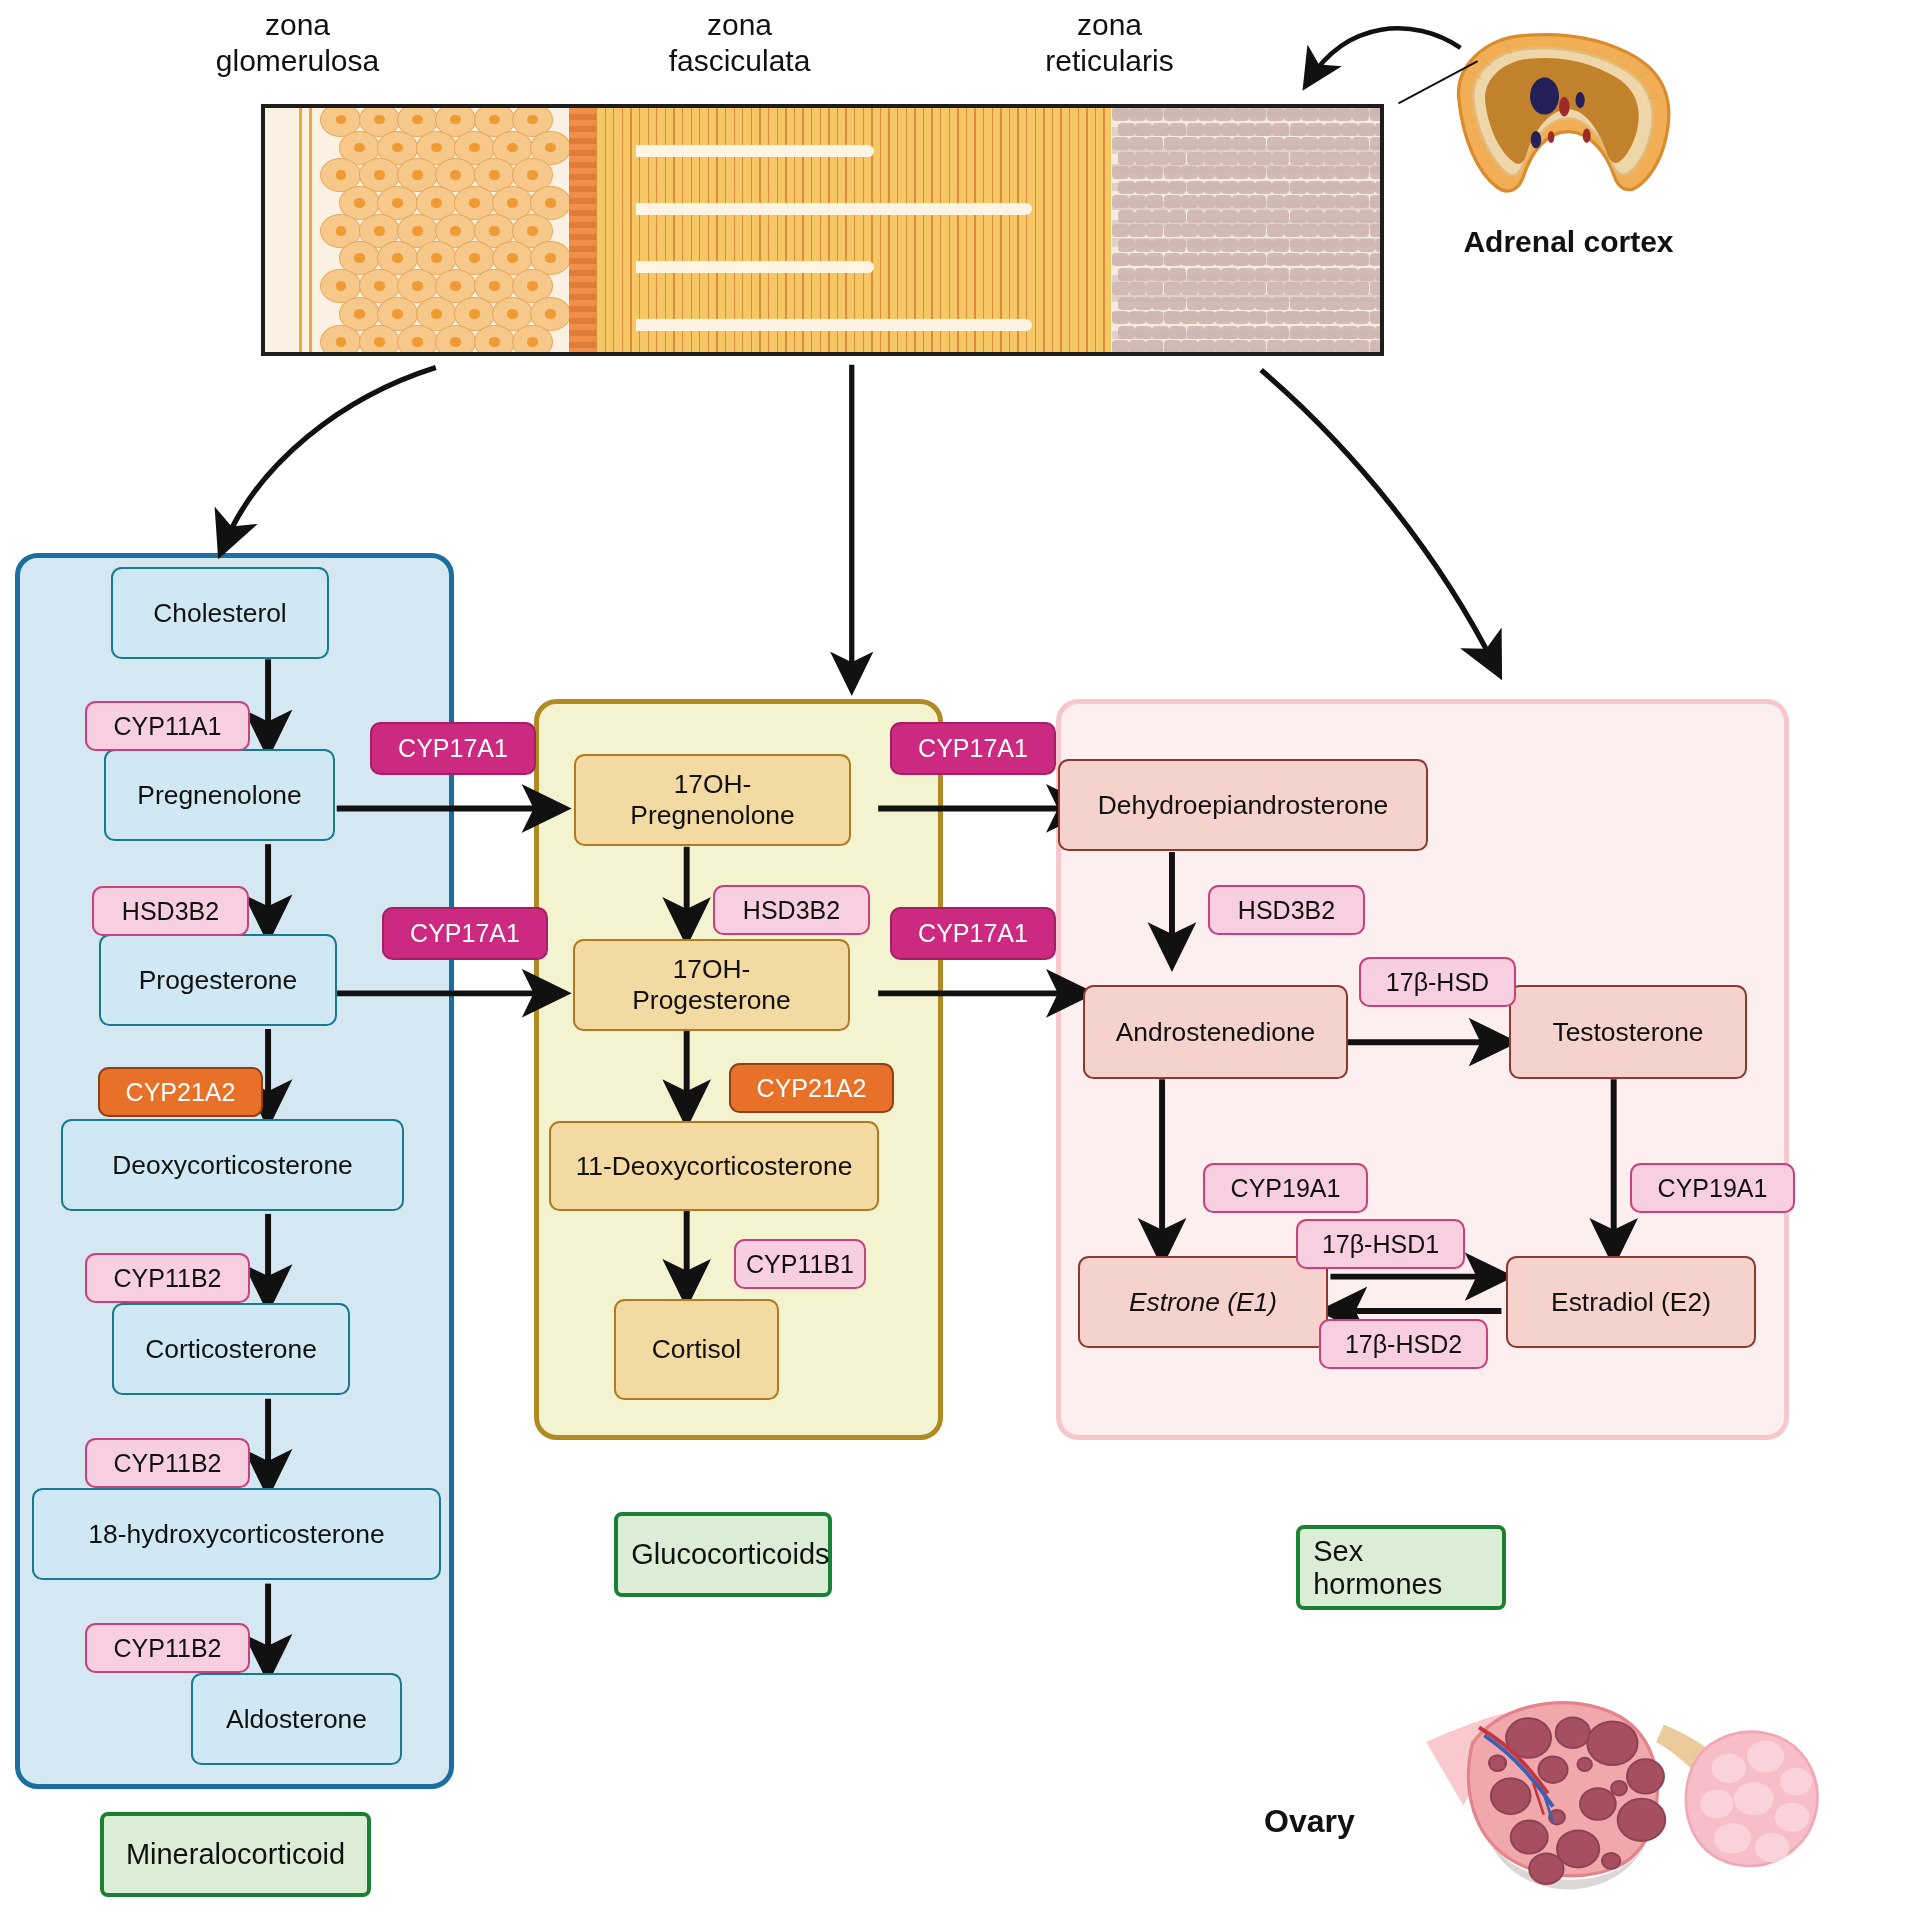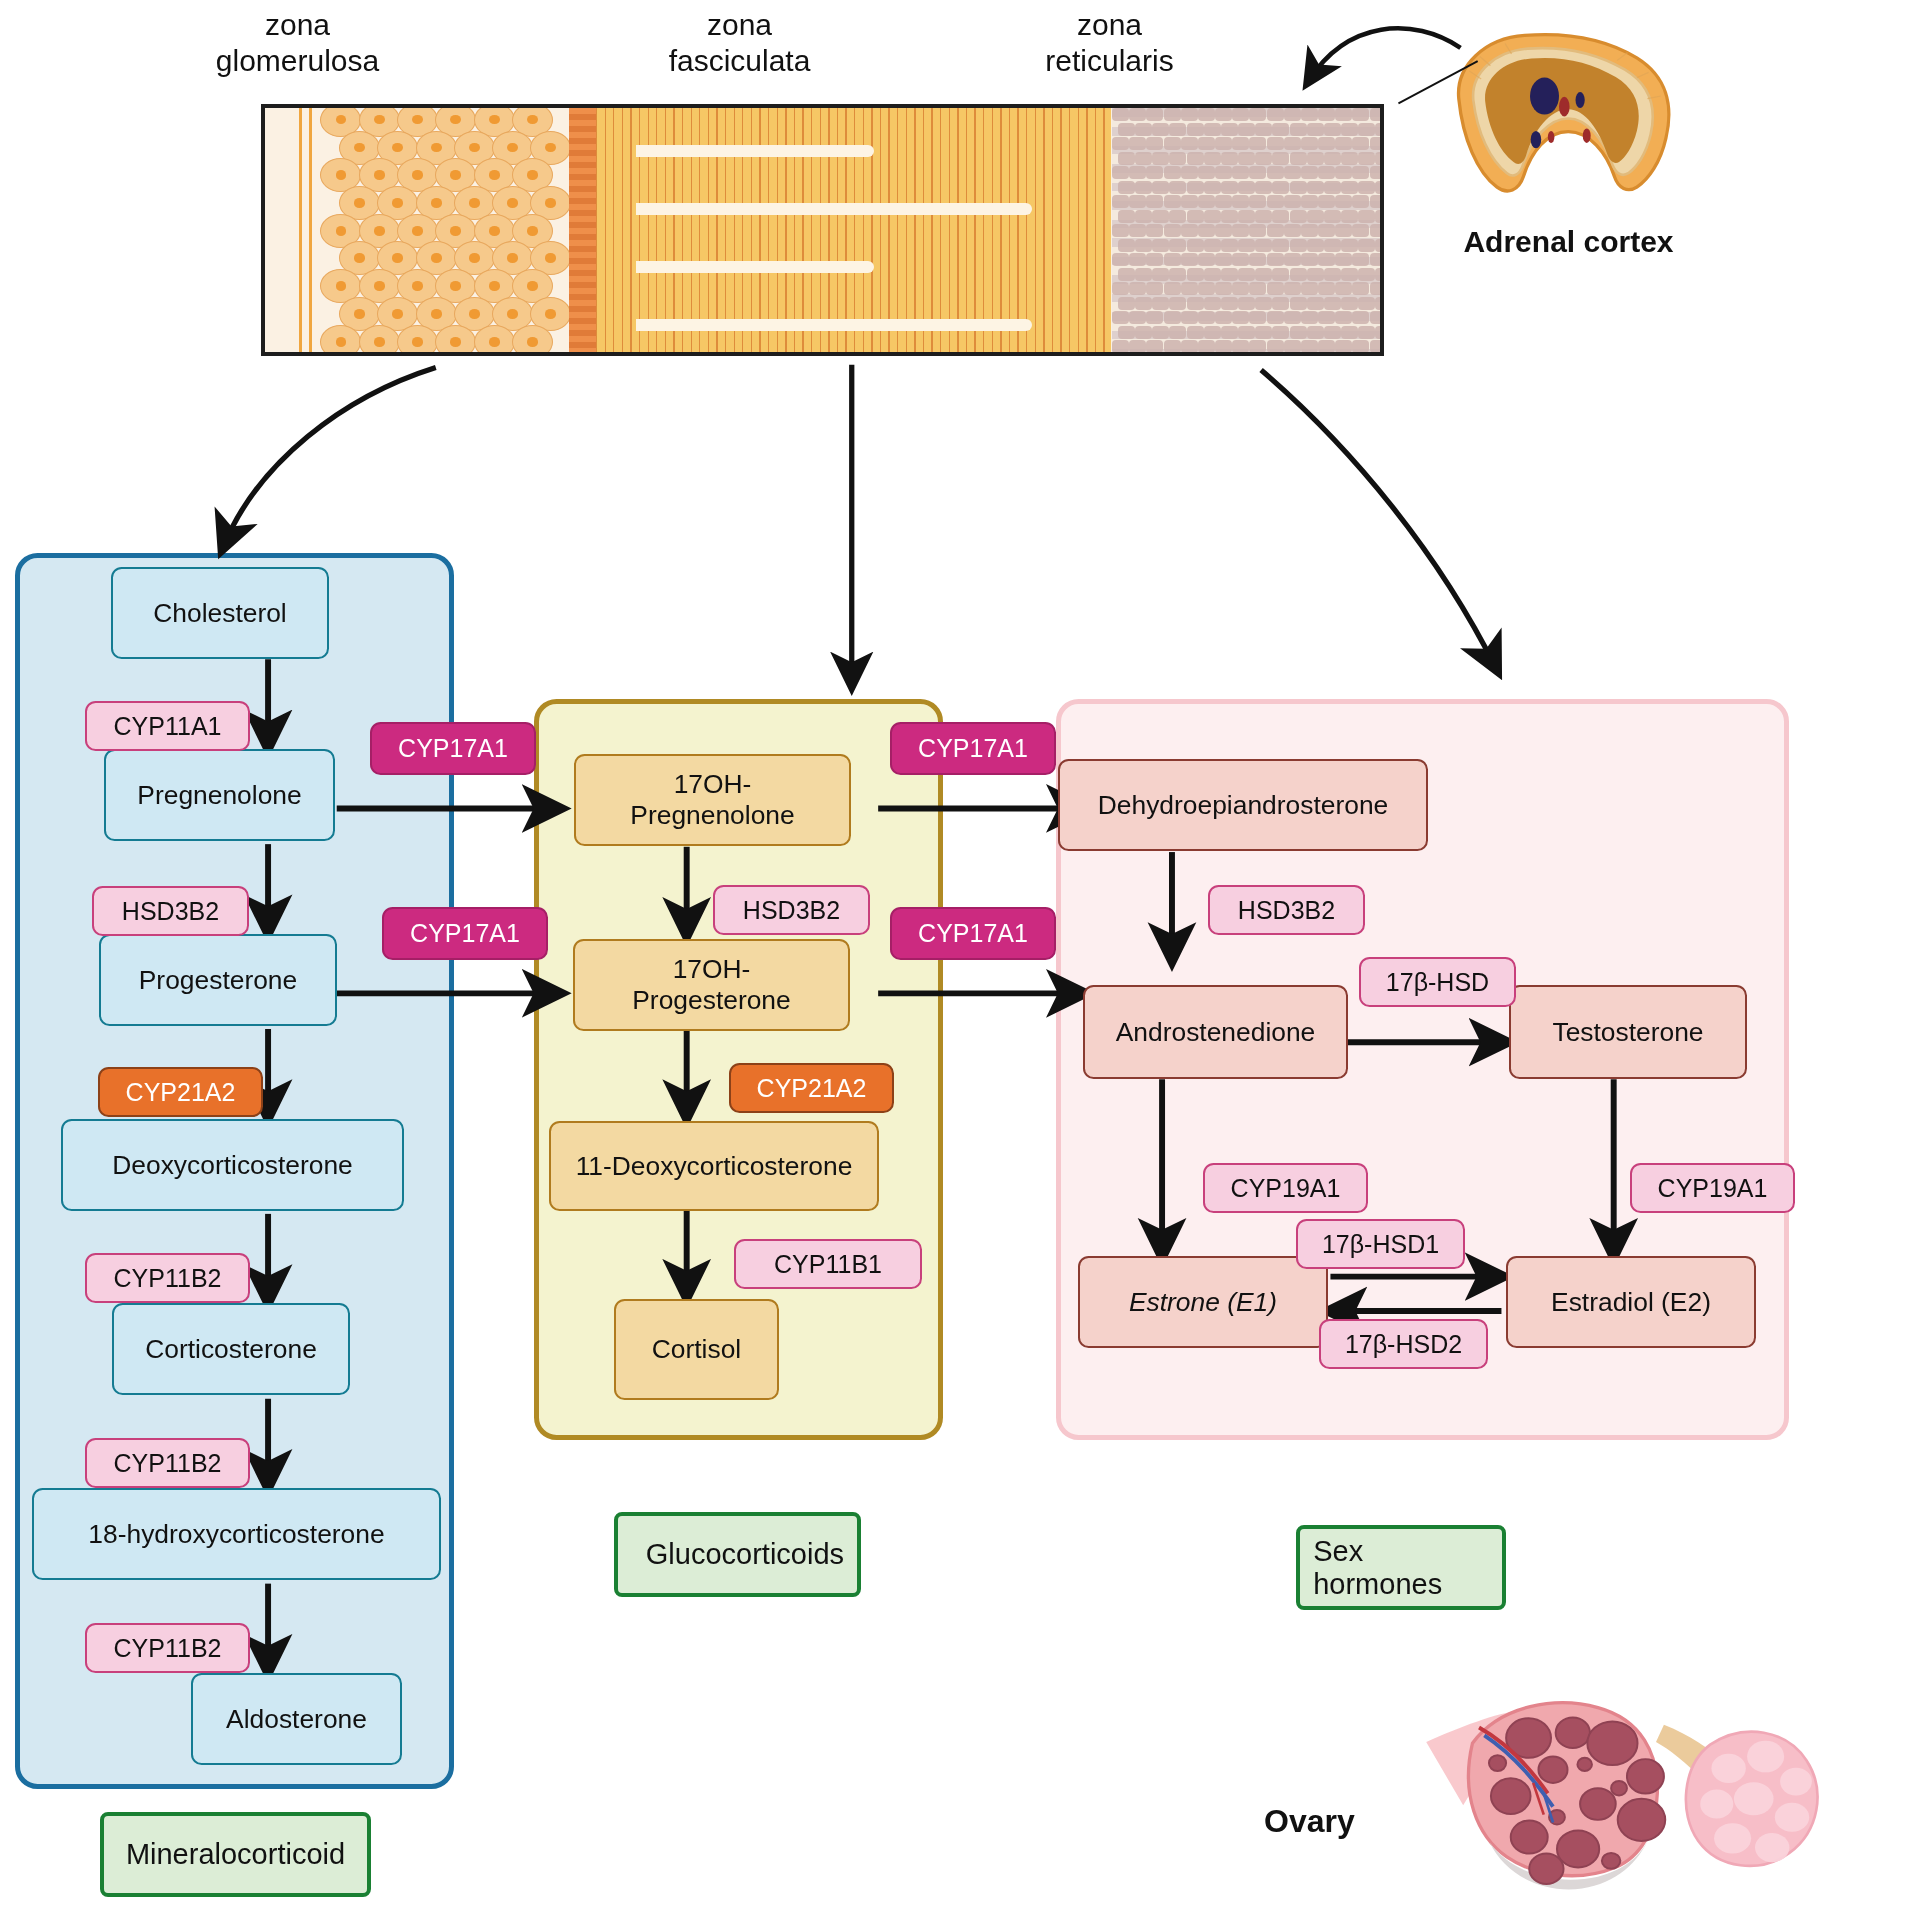--- a/index.html
+++ b/index.html
@@ -601,23 +601,23 @@
 
 <div class="node node-yellow" style="left:574px; top:754px; width:277px; height:92px;">17OH-
 Pregnenolone</div>
 <div class="node node-yellow" style="left:573px; top:939px; width:277px; height:92px;">17OH-
 Progesterone</div>
 <div class="node node-yellow" style="left:549px; top:1121px; width:330px; height:90px;">11-Deoxycorticosterone</div>
 <div class="node node-yellow" style="left:614px; top:1299px; width:165px; height:101px;">Cortisol</div>
 
 <div class="enz enz-light" style="left:713px; top:885px; width:157px; height:50px;">HSD3B2</div>
 <div class="enz enz-orange" style="left:729px; top:1063px; width:165px; height:50px;">CYP21A2</div>
-<div class="enz enz-light" style="left:734px; top:1239px; width:188px; height:50px;">CYP11B1</div>
-
-<div class="cat-box" style="left:614px; top:1512px; width:247px; height:85px;padding-left:28px;">Glucocorticoids</div>
+<div class="enz enz-light" style="left:734px; top:1239px; width:132px; height:50px;">CYP11B1</div>
+
+<div class="cat-box" style="left:614px; top:1512px; width:218px; height:85px;padding-left:28px;">Glucocorticoids</div>
 
 <div class="node node-pink" style="left:1058px; top:759px; width:370px; height:92px;">Dehydroepiandrosterone</div>
 <div class="node node-pink" style="left:1083px; top:985px; width:265px; height:94px;">Androstenedione</div>
 <div class="node node-pink" style="left:1509px; top:985px; width:238px; height:94px;">Testosterone</div>
 <div class="node node-pink" style="left:1078px; top:1256px; width:250px; height:92px;font-style:italic;">Estrone (E1)</div>
 <div class="node node-pink" style="left:1506px; top:1256px; width:250px; height:92px;">Estradiol (E2)</div>
 
 <div class="enz enz-light" style="left:1208px; top:885px; width:157px; height:50px;">HSD3B2</div>
 <div class="enz enz-light" style="left:1359px; top:957px; width:157px; height:50px;">17β-HSD</div>
 <div class="enz enz-light" style="left:1203px; top:1163px; width:165px; height:50px;">CYP19A1</div>

